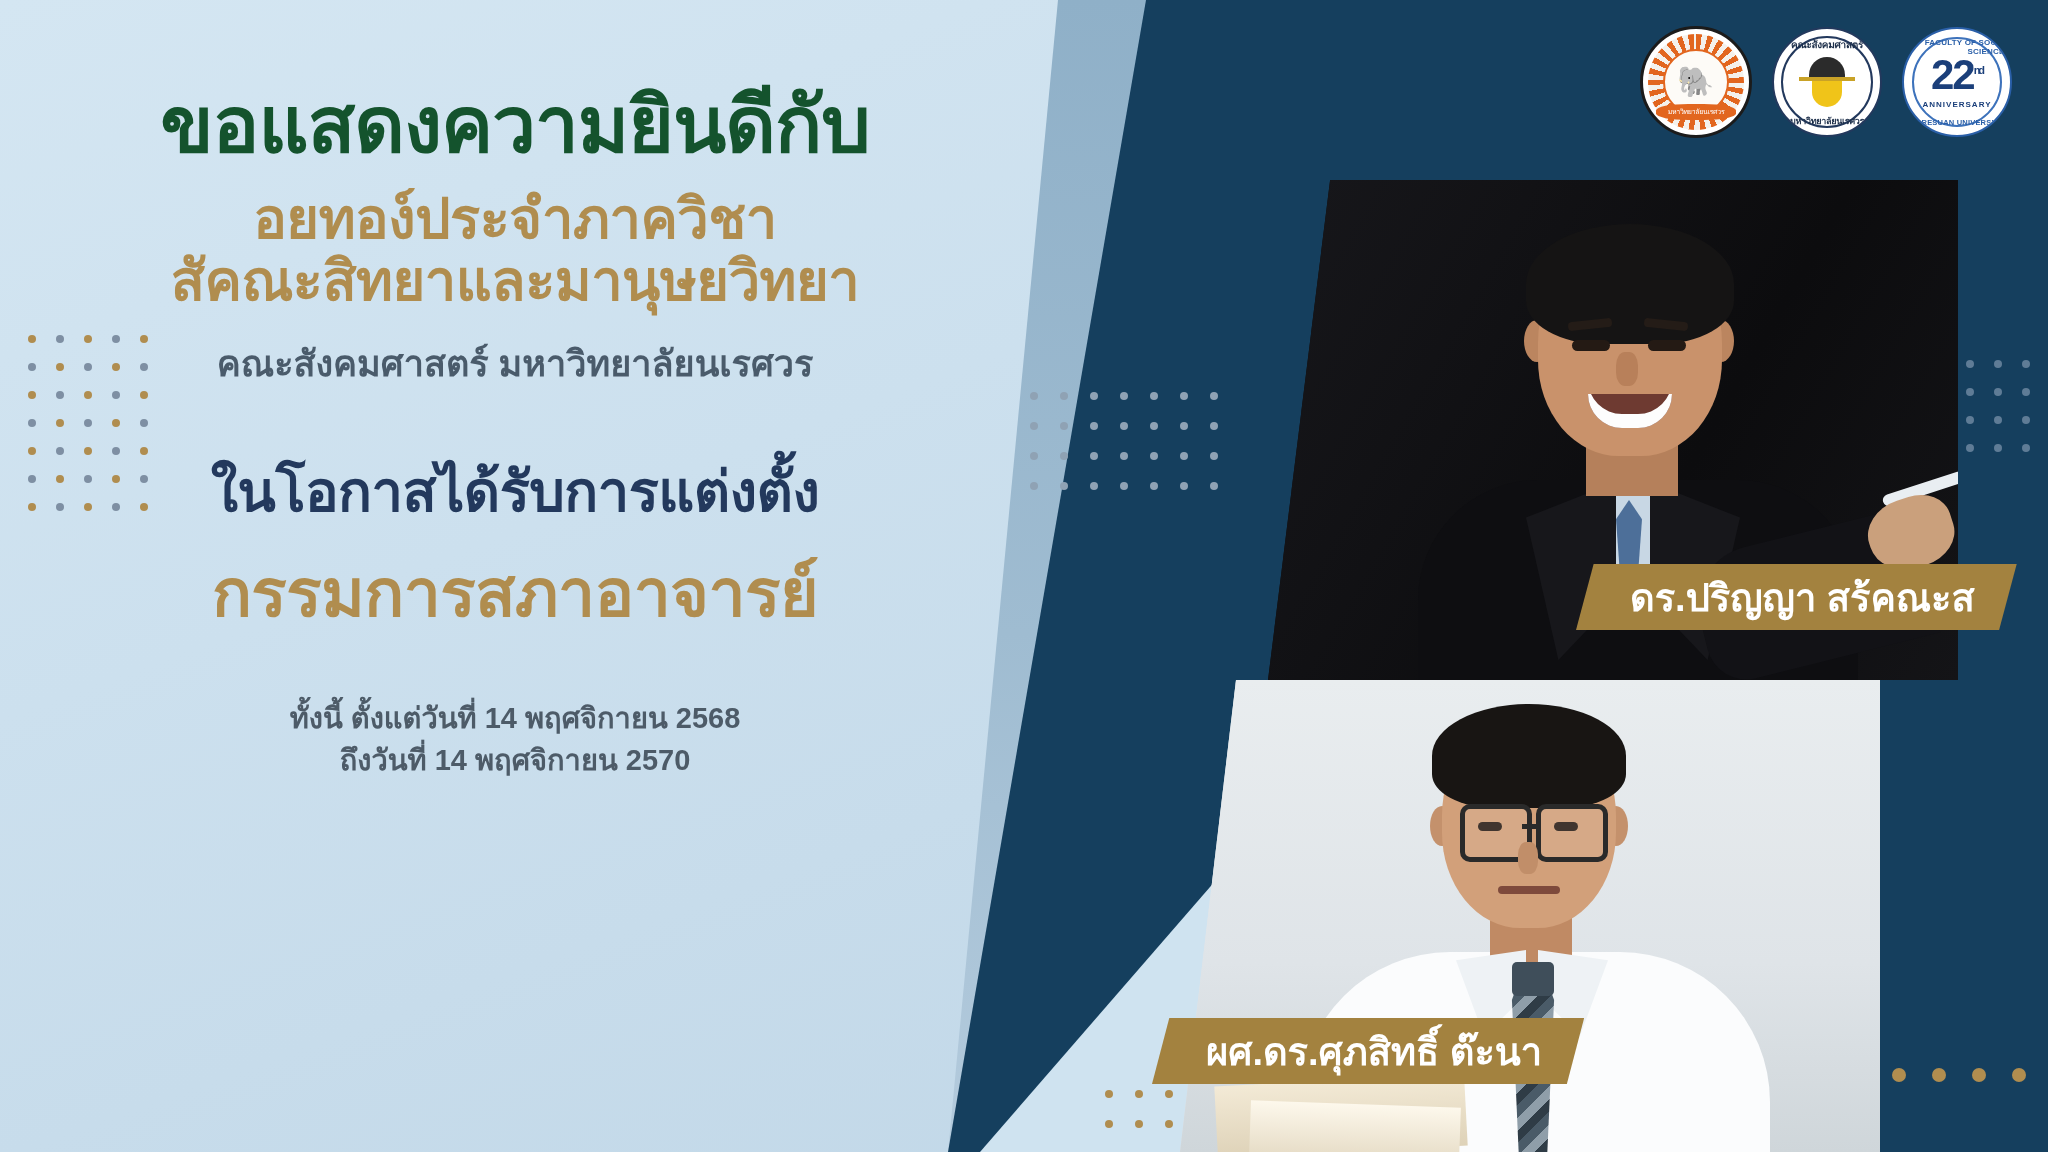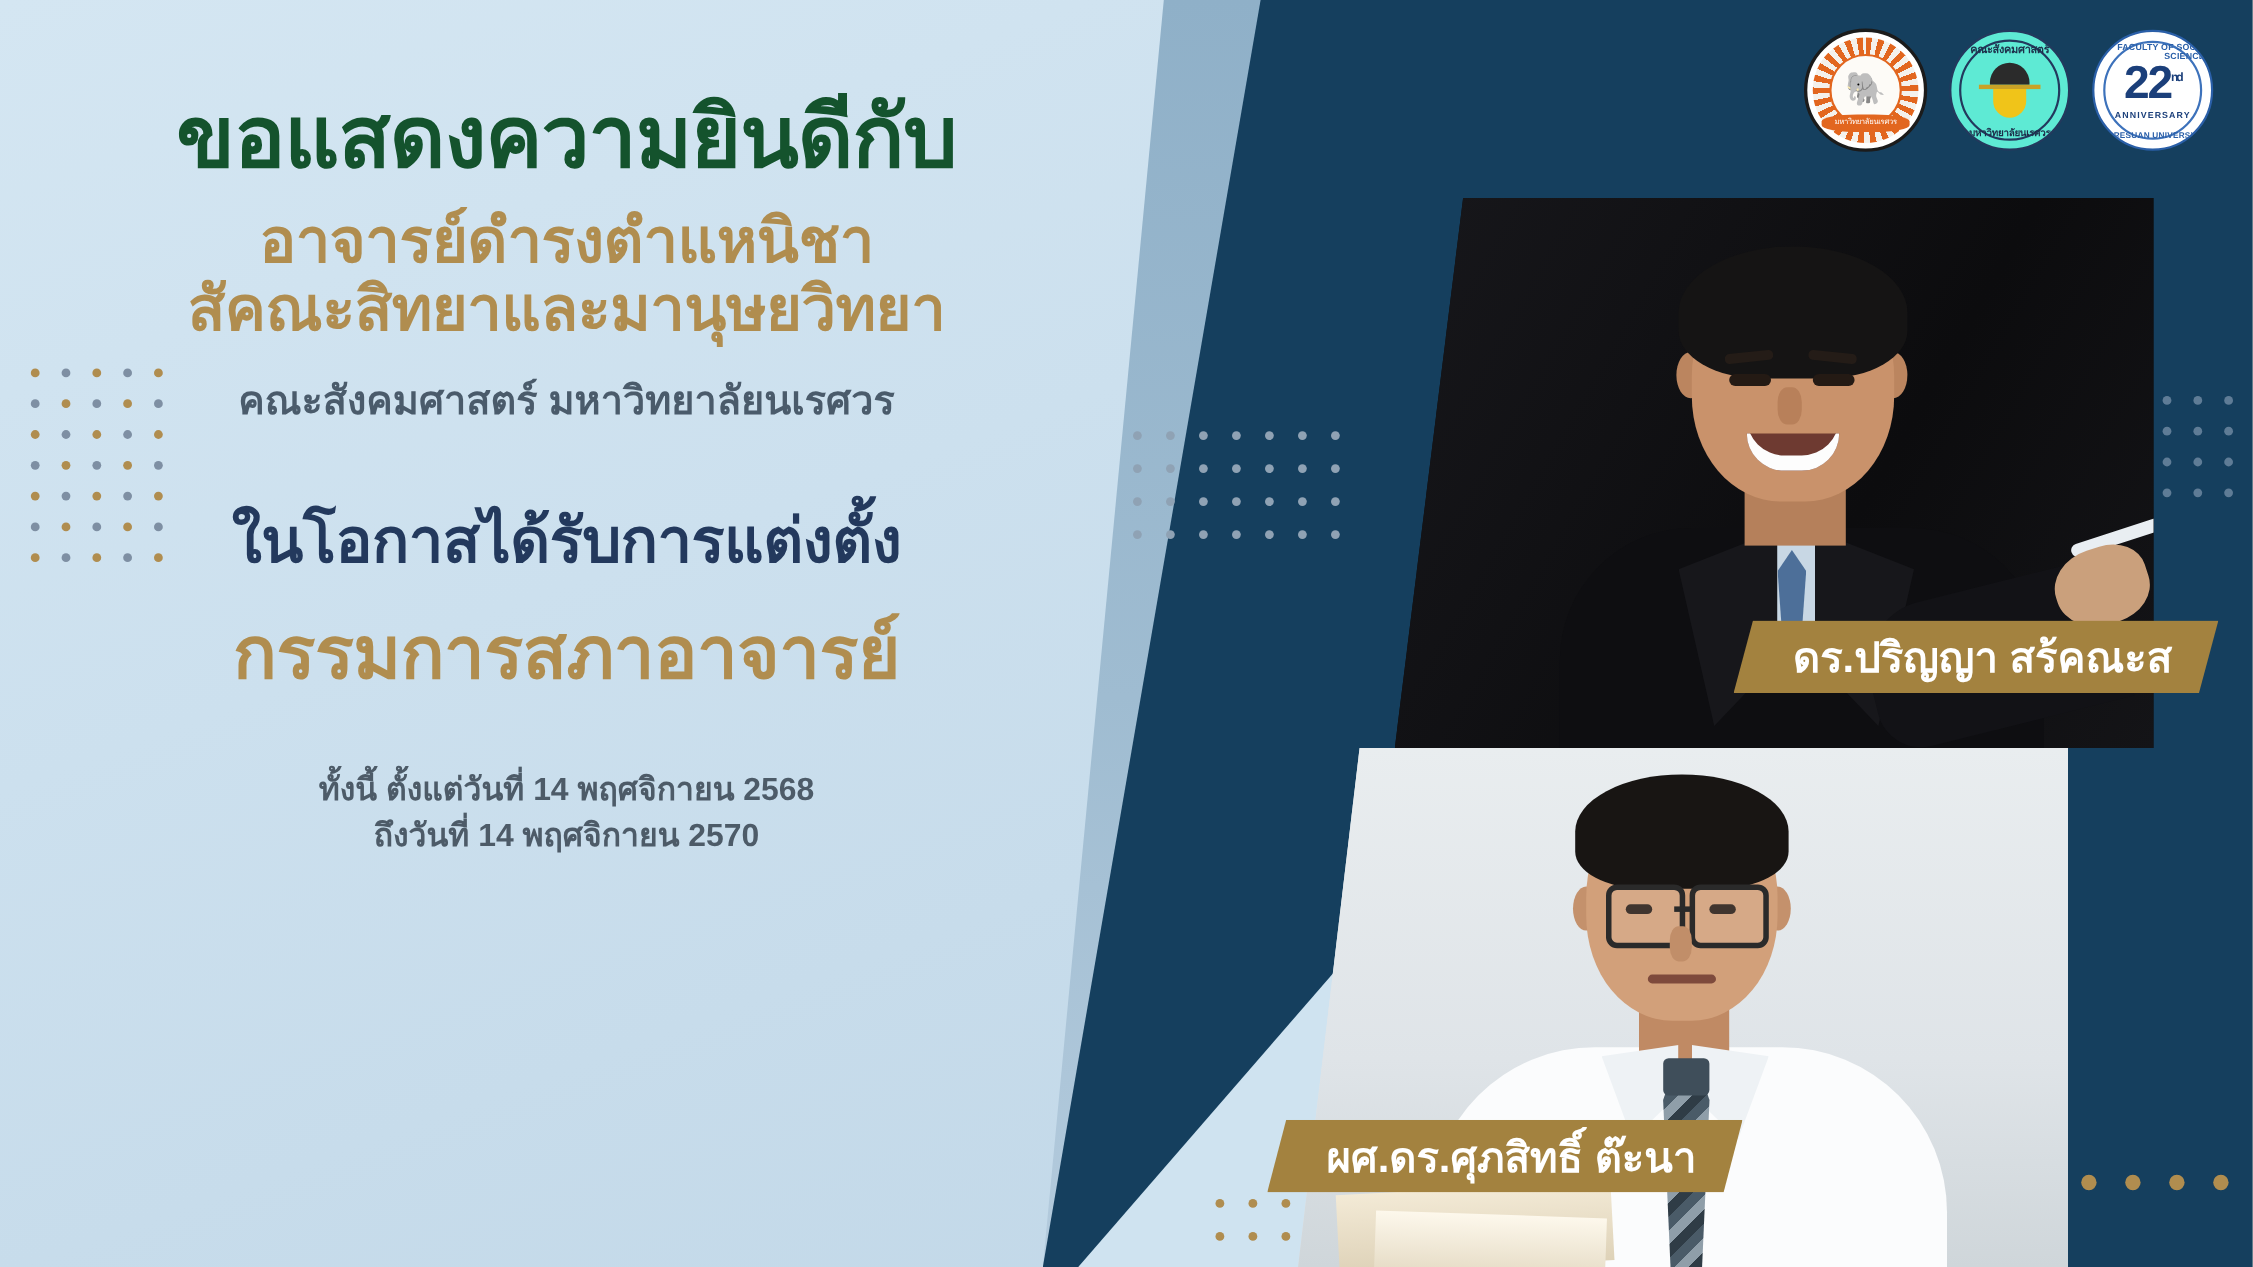--- a/index.html
+++ b/index.html
@@ -104,21 +104,21 @@
   .nu-eleph{font-size:30px;line-height:1;color:#5b6168;}
   .nu-band{
     position:absolute;left:12%;right:12%;bottom:14%;
     height:16px;background:#e2661f;border-radius:40%;
     font-size:7px;color:#fff;text-align:center;line-height:16px;
     letter-spacing:-0.3px;overflow:hidden;
   }
 
   
   .logo-fac{
-    width:106px;height:106px;background:#5eead4;
+    width:106px;height:106px;background:#ffffff;
     border:2px solid #23395d;overflow:hidden;
     display:flex;align-items:center;justify-content:center;
   }
   .fac-ring{
     position:absolute;inset:7px;border-radius:50%;
     border:2px solid #23395d;
   }
   .fac-top{
     position:absolute;top:8px;left:0;right:0;text-align:center;
     font-size:10px;color:#1d2f4a;font-weight:bold;letter-spacing:-0.3px;
@@ -525,21 +525,21 @@
   </div>
   <div class="name-band band-2 th">
     <span>ผศ.ดร.ศุภสิทธิ์ ต๊ะนา</span>
   </div>
 
   <div class="left-col">
 
     <div class="l-head th">ขอแสดงความยินดีกับ</div>
 
     <div class="l-dept th">
-      <span class="d1">อาจารย์ดำรงตำแหนิชา</span>
+      <span class="d1">อยทอง์ประจำภาควิชา</span>
       <span class="d2">สัคณะสิทยาและมานุษยวิทยา</span>
     </div>
 
     <div class="l-fac th">คณะสังคมศาสตร์ มหาวิทยาลัยนเรศวร</div>
 
     <div class="l-occ th">
       <span class="o1">ในโอกาสได้รับการแต่งตั้ง</span>
     </div>
 
     <div class="l-pos th">กรรมการสภาอาจารย์</div>

